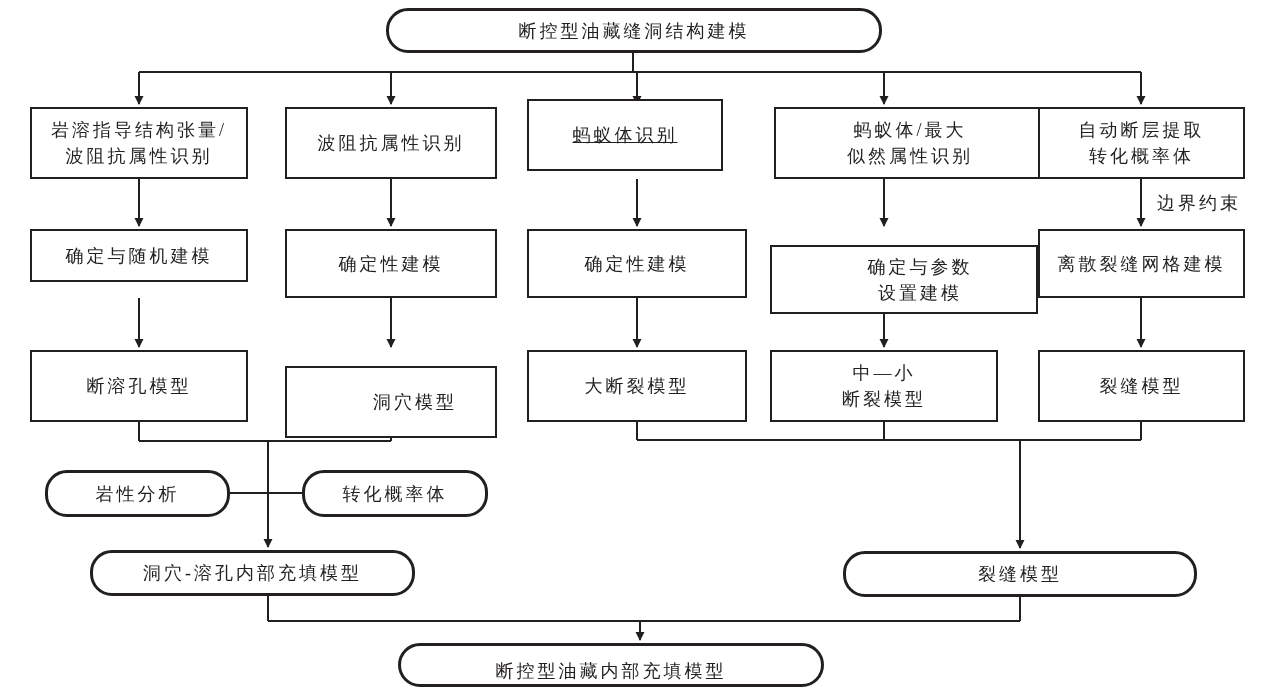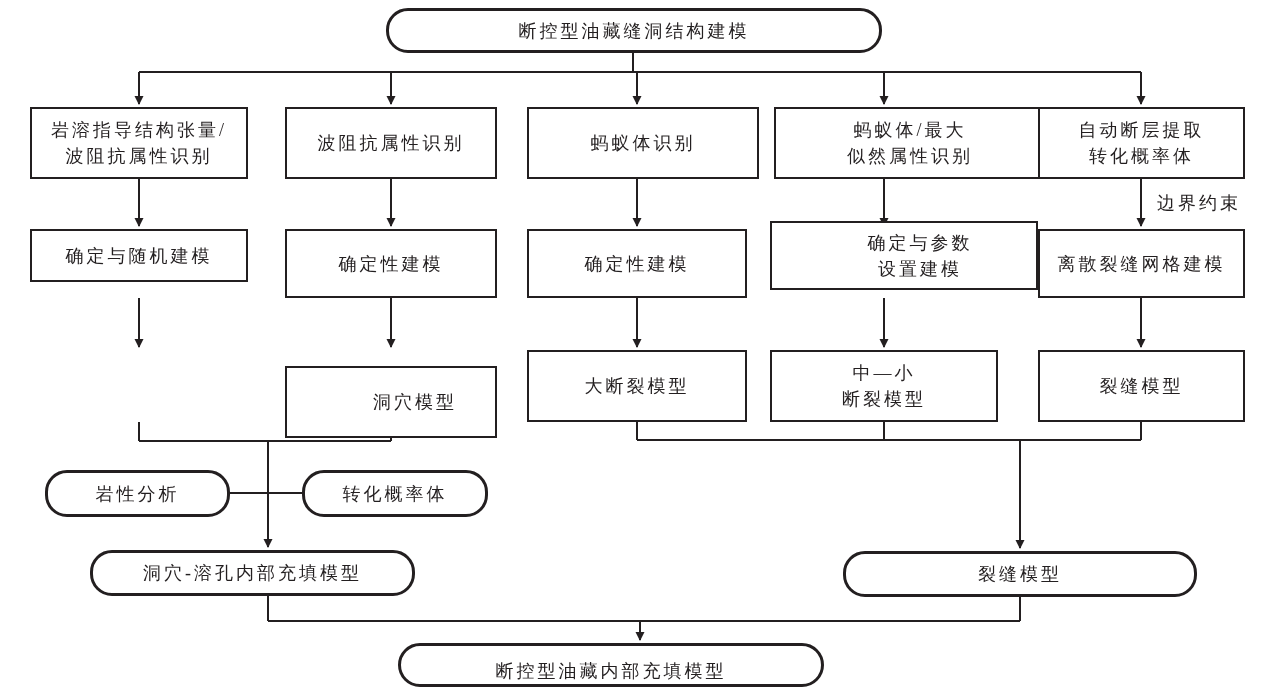--- a/index.html
+++ b/index.html
@@ -43,27 +43,27 @@
   .edge-label {
     position: absolute;
     font-size: 18px;
     letter-spacing: 3px;
     white-space: nowrap;
   }
   
   #n-top        { left:386px;  top:8px;   width:496px; height:45px; }
   #n-r1c1 { left:30px;   top:107px; width:218px; height:72px; }
   #n-r1c2 { left:285px;  top:107px; width:212px; height:72px; }
-  #n-r1c3 { left:527px;  top:107px; width:232px; height:72px; }
+  #n-r1c3 { left:527px;  top:99px; width:196px; height:72px;text-decoration:underline; }
   #n-r1c4 { left:774px;  top:107px; width:272px; height:72px; }
   #n-r1c5 { left:1038px; top:107px; width:207px; height:72px; }
   #n-r2c1 { left:30px;   top:229px; width:218px; height:53px; }
   #n-r2c2 { left:285px;  top:229px; width:212px; height:69px; }
   #n-r2c3 { left:527px;  top:229px; width:220px; height:69px; }
-  #n-r2c4 { left:770px;  top:221px; width:268px; height:69px;padding-left:32px; }
+  #n-r2c4 { left:770px;  top:245px; width:268px; height:69px;padding-left:32px; }
   #n-r2c5 { left:1038px; top:229px; width:207px; height:69px; }
   #n-r3c1 { left:30px;   top:350px; width:218px; height:72px; }
   #n-r3c2 { left:285px;  top:366px; width:212px; height:72px;padding-left:48px; }
   #n-r3c3 { left:527px;  top:350px; width:220px; height:72px; }
   #n-r3c4 { left:770px;  top:350px; width:228px; height:72px; }
   #n-r3c5 { left:1038px; top:350px; width:207px; height:72px; }
   #n-lith       { left:45px;   top:470px; width:185px; height:47px; }
   #n-neural     { left:302px;  top:470px; width:186px; height:47px; }
   #n-fill-left  { left:90px;   top:550px; width:325px; height:46px; }
   #n-frac-right { left:843px;  top:551px; width:354px; height:46px; }
@@ -157,20 +157,23 @@
     <span class="node-label">确定性建模</span>
   </div>
   <div class="node" id="n-r2c4">
     <span class="node-label">确定与参数
 设置建模</span>
   </div>
   <div class="node" id="n-r2c5">
     <span class="node-label">离散裂缝网格建模</span>
   </div>
 
+  <div class="node" id="n-r3c1">
+    <span class="node-label">断溶孔模型</span>
+  </div>
   <div class="node" id="n-r3c2">
     <span class="node-label">洞穴模型</span>
   </div>
   <div class="node" id="n-r3c3">
     <span class="node-label">大断裂模型</span>
   </div>
   <div class="node" id="n-r3c4">
     <span class="node-label">中—小
 断裂模型</span>
   </div>

